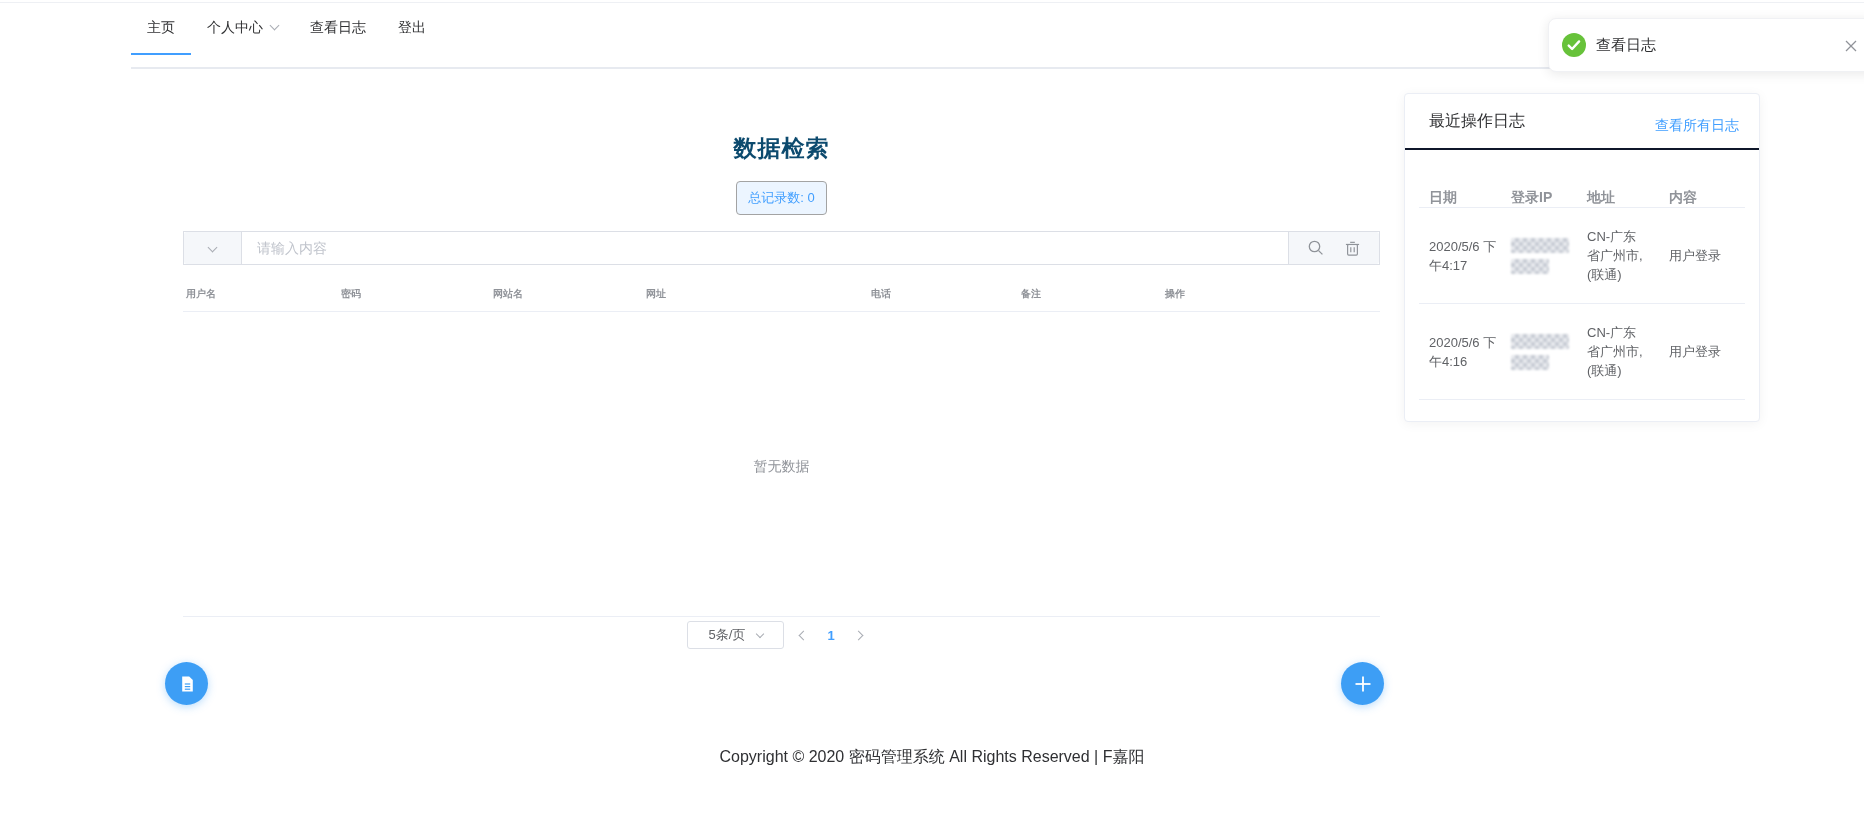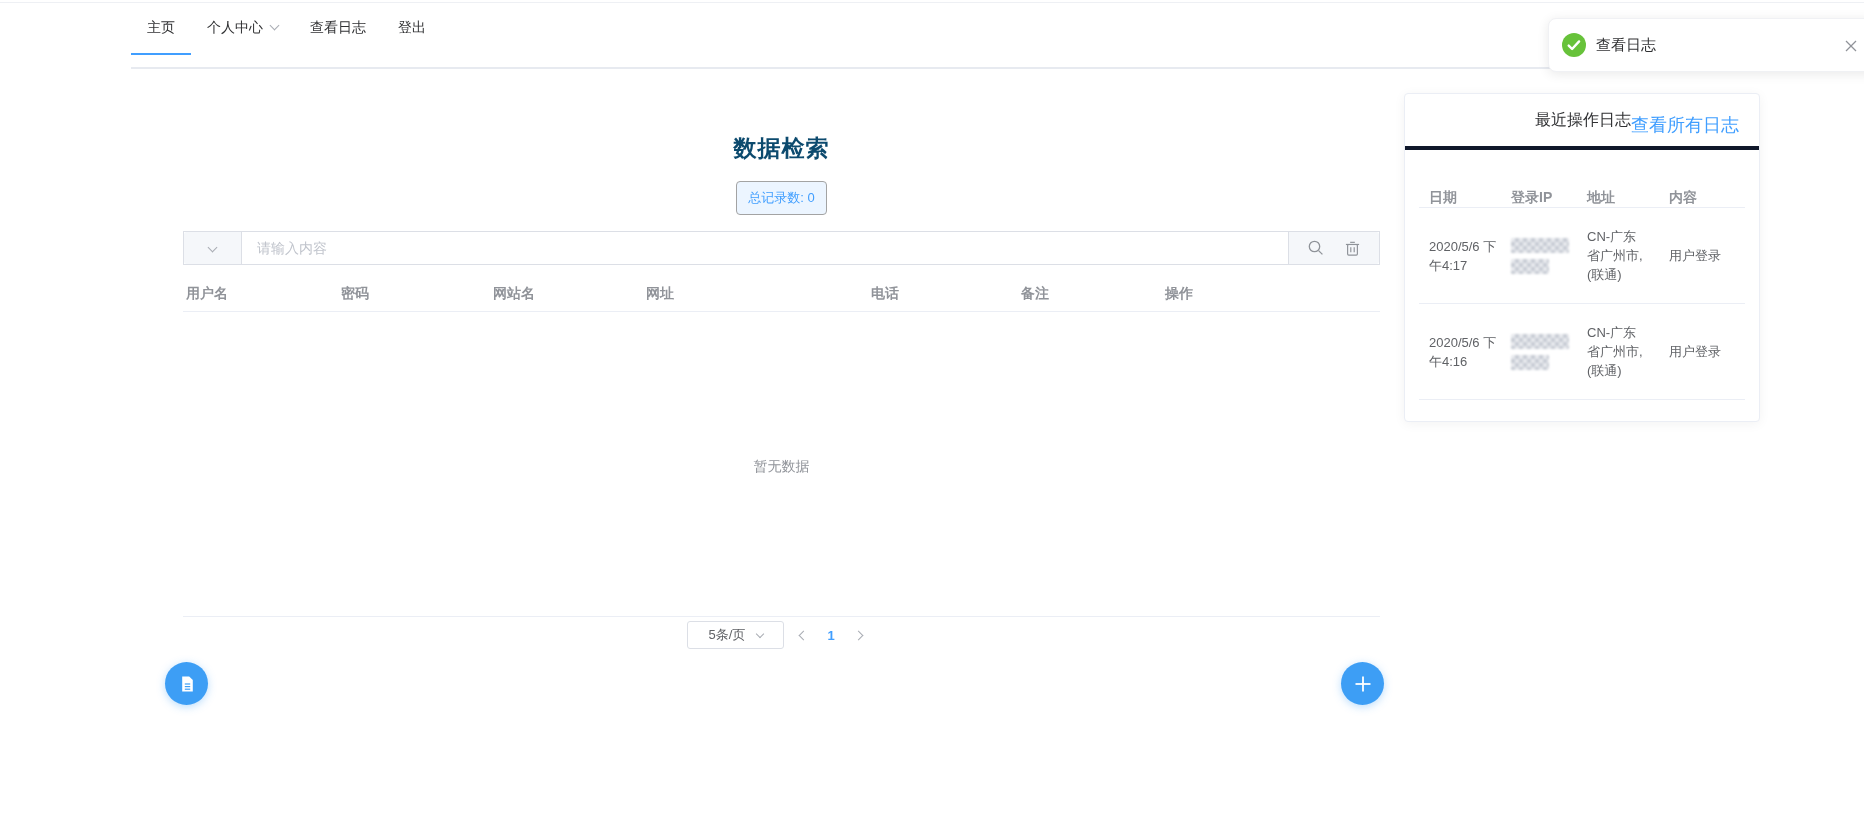--- a/index.html
+++ b/index.html
@@ -34,43 +34,43 @@
   .count-badge { display:inline-block; background:#ecf5ff; border:1px solid #a3a3a3; color:#409eff; font-size:13px; padding:7px 11px; border-radius:4px; }
 
   .search-bar { position:absolute; left:183px; top:231px; width:1197px; height:34px; display:flex; border:1px solid #dcdfe6; border-radius:0; background:#fff; }
   .search-prepend { width:58px; background:#f5f7fa; border-right:1px solid #dcdfe6; border-radius:3px 0 0 3px; display:flex; align-items:center; justify-content:center; cursor:pointer; }
   .search-input { flex:1; border:none; outline:none; padding:0 15px; font-size:14px; color:#606266; background:transparent; font-family:"Liberation Sans",sans-serif; }
   .search-input::placeholder { color:#c0c4cc; }
   .search-append { width:91px; background:#f5f7fa; border-left:1px solid #dcdfe6; border-radius:0 3px 3px 0; display:flex; align-items:center; justify-content:space-evenly; }
   .icon-btn { display:flex; align-items:center; justify-content:center; cursor:pointer; }
 
   .data-table-header { position:absolute; left:183px; top:277px; width:1197px; height:35px; display:flex; border-bottom:1px solid #ebeef5; }
-  .th { font-size:14px; font-weight:bold; color:#909399; padding-left:3px; display:flex; align-items:center; }
+  .th { font-size:10px; font-weight:bold; color:#909399; padding-left:3px; display:flex; align-items:center; }
   .w0{width:155px}.w1{width:152px}.w2{width:153px}.w3{width:225px}.w4{width:150px}.w5{width:144px}.w6{width:218px}
 
   .empty-text { position:absolute; left:183px; top:458px; width:1197px; text-align:center; color:#909399; font-size:14px; }
   .table-bottom { position:absolute; left:183px; top:616px; width:1197px; height:1px; background:#ebeef5; }
 
   .pagination { position:absolute; left:183px; top:621px; width:1197px; display:flex; justify-content:center; align-items:center; }
   .page-size { width:97px; height:28px; border:1px solid #dcdfe6; border-radius:3px; display:flex; align-items:center; justify-content:center; font-size:13px; color:#606266; cursor:pointer; background:#fff; }
   .page-size .chev { width:6px; height:6px; margin-left:12px; margin-top:-3px; transform:rotate(45deg); }
   .pg-btn { margin:0 10px; padding:4px; cursor:pointer; display:flex; align-items:center; }
   .pg-num { margin:0 6px; color:#409eff; font-size:13px; font-weight:bold; cursor:pointer; }
 
   .fab { position:absolute; width:43px; height:43px; border-radius:50%; background:#3d9ef5; display:flex; align-items:center; justify-content:center; cursor:pointer; box-shadow:0 2px 8px rgba(61,158,245,.35); }
   .fab-left { left:165px; top:662px; }
   .fab-right { left:1341px; top:662px; }
 
   .footer { position:absolute; left:0; top:747px; width:100%; text-align:center; font-size:16px; color:#2f3033; }
 
   
   .log-panel { position:absolute; left:1404px; top:93px; width:356px; height:329px; background:#fff; border:1px solid #ebeef5; border-radius:4px; box-shadow:0 2px 12px rgba(0,0,0,.05); overflow:hidden; }
-  .log-header { height:56px; border-bottom:4px solid #0f172a; display:flex; align-items:center; justify-content:flex-end; padding:0 20px 0 24px; }
+  .log-header { height:56px; border-bottom:2px solid #0f172a; display:flex; align-items:center; justify-content:space-between; padding:0 20px 0 24px; }
   .log-title { font-size:16px; color:#303133; }
-  .view-all { font-size:18px; color:#409eff; cursor:pointer;margin-top:10px; }
+  .view-all { font-size:14px; color:#409eff; cursor:pointer;margin-top:10px; }
   .log-body { padding:0 14px; }
   .log-hrow { display:flex; height:58px; align-items:flex-end; border-bottom:1px solid #ebeef5; }
   .log-th { font-size:14px; font-weight:bold; color:#909399; padding-left:10px; }
   .lc0{width:82px}.lc1{width:76px}.lc2{width:82px; padding-right:12px;}.lc3{width:86px}
   .log-row { display:flex; align-items:center; height:96px; border-bottom:1px solid #ebeef5; }
   .log-td { font-size:13px; color:#606266; padding-left:10px; line-height:19px; word-break:break-word; }
   .mosaic { background:repeating-conic-gradient(#c7ccd4 0% 25%, #e8eaee 0% 50%) 0 0 / 8px 8px; filter:blur(1px); border-radius:1px; }
   .mosaic-a { width:58px; height:15px; }
   .mosaic-b { width:38px; height:15px; margin-top:6px; }
 </style>
@@ -211,14 +211,15 @@
         <div class="log-td lc1">
           <div class="mosaic mosaic-a"></div>
           <div class="mosaic mosaic-b"></div>
         </div>
         <div class="log-td lc2">CN-广东省广州市, (联通)</div>
         <div class="log-td lc3">用户登录</div>
       </div>
     </div>
   </div>
 
+  <div class="footer">Copyright © 2020 密码管理系统 All Rights Reserved | F嘉阳</div>
 
 </div>
 
 </body></html>

